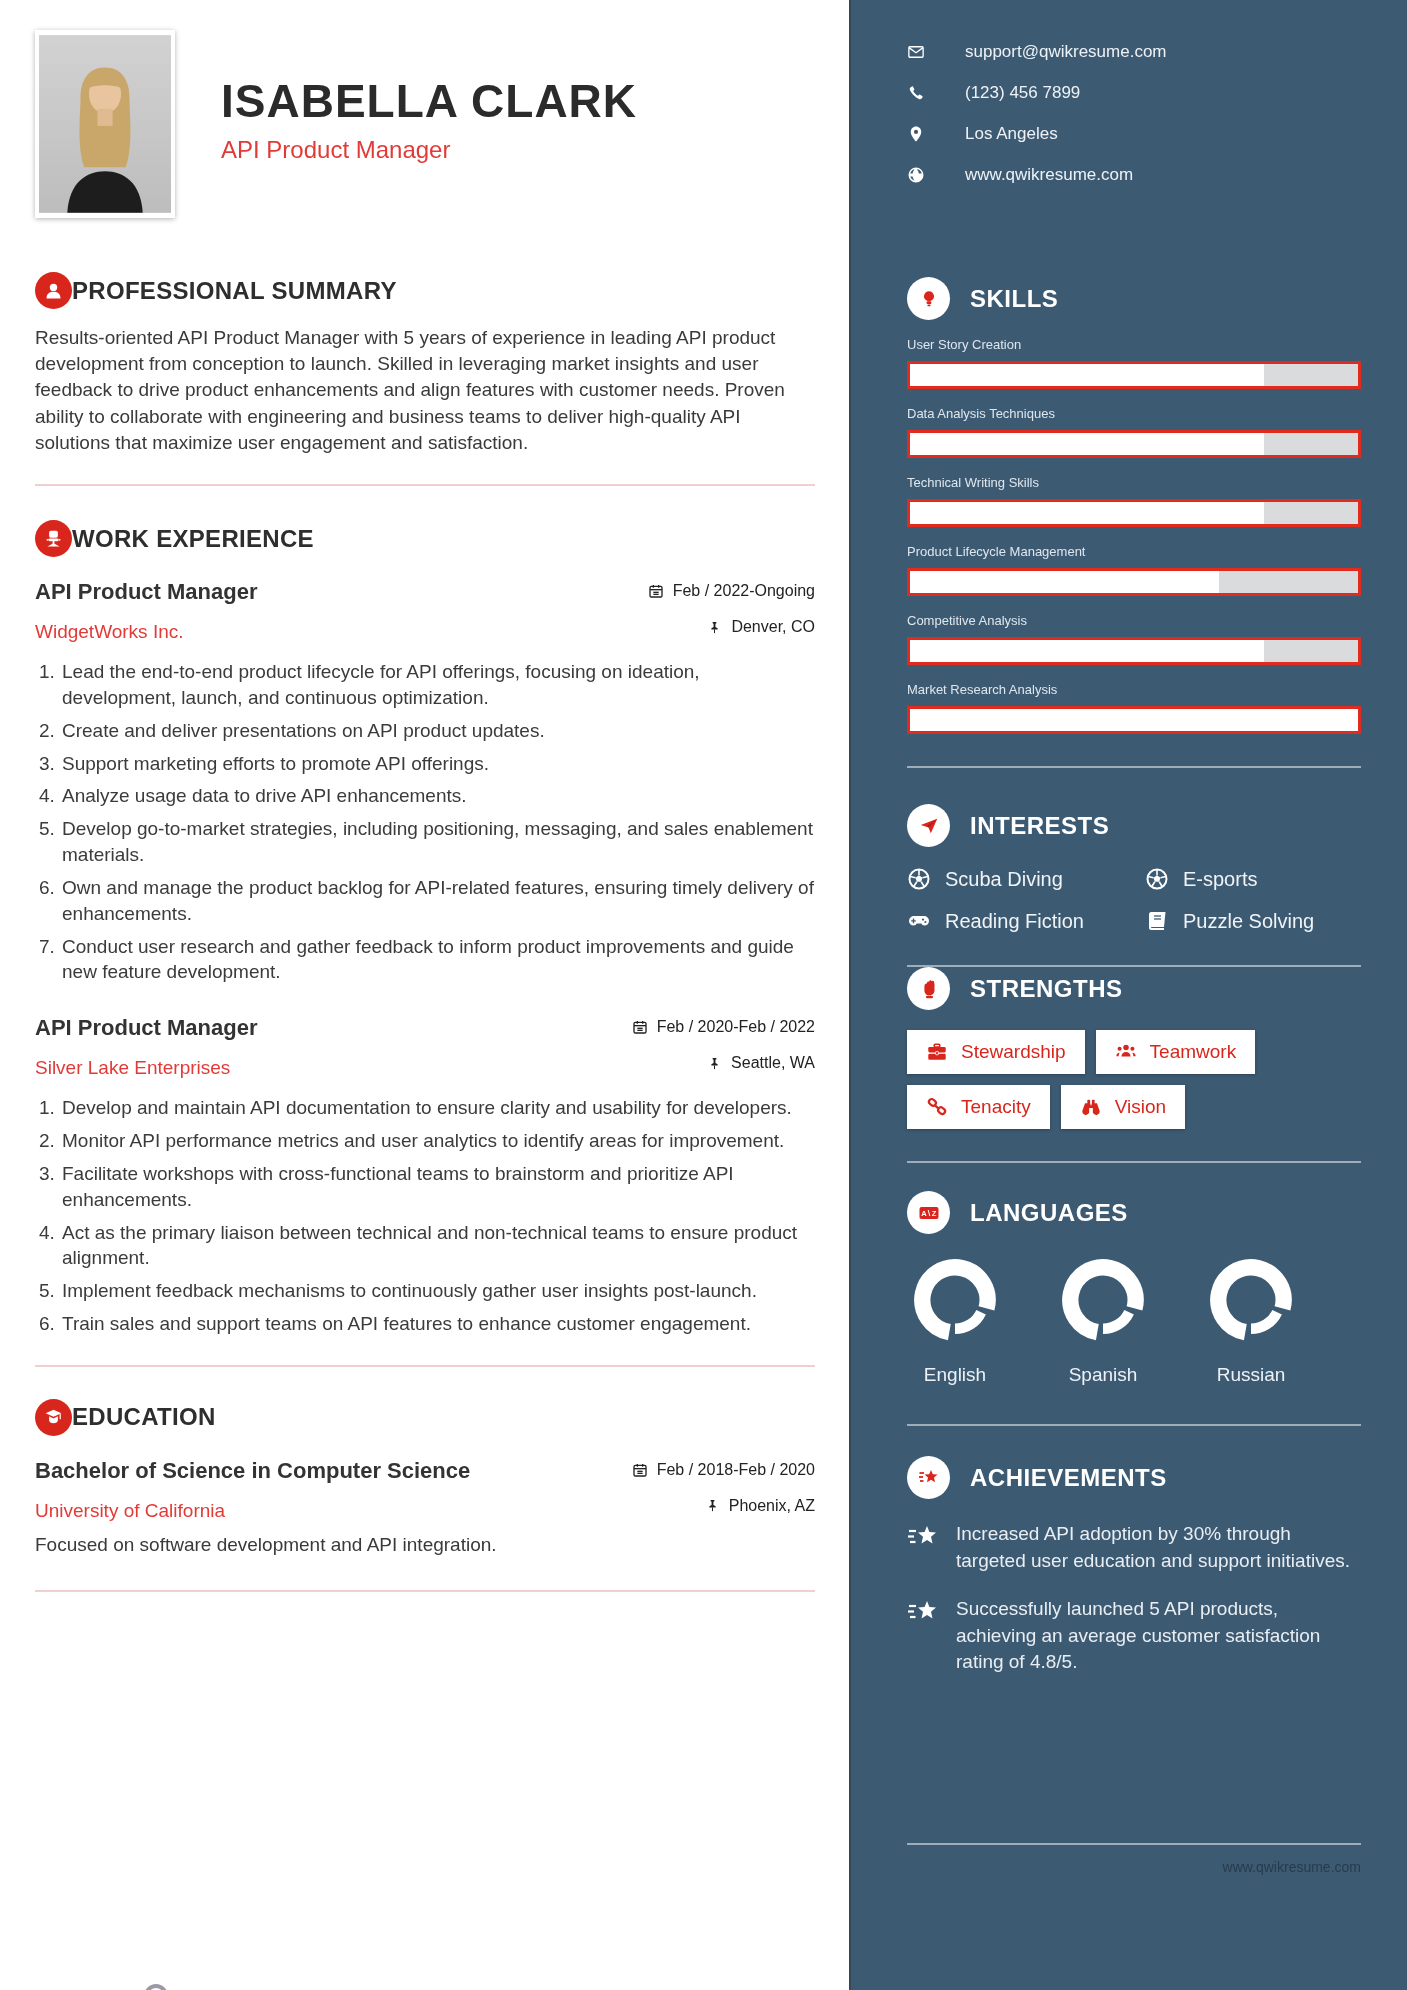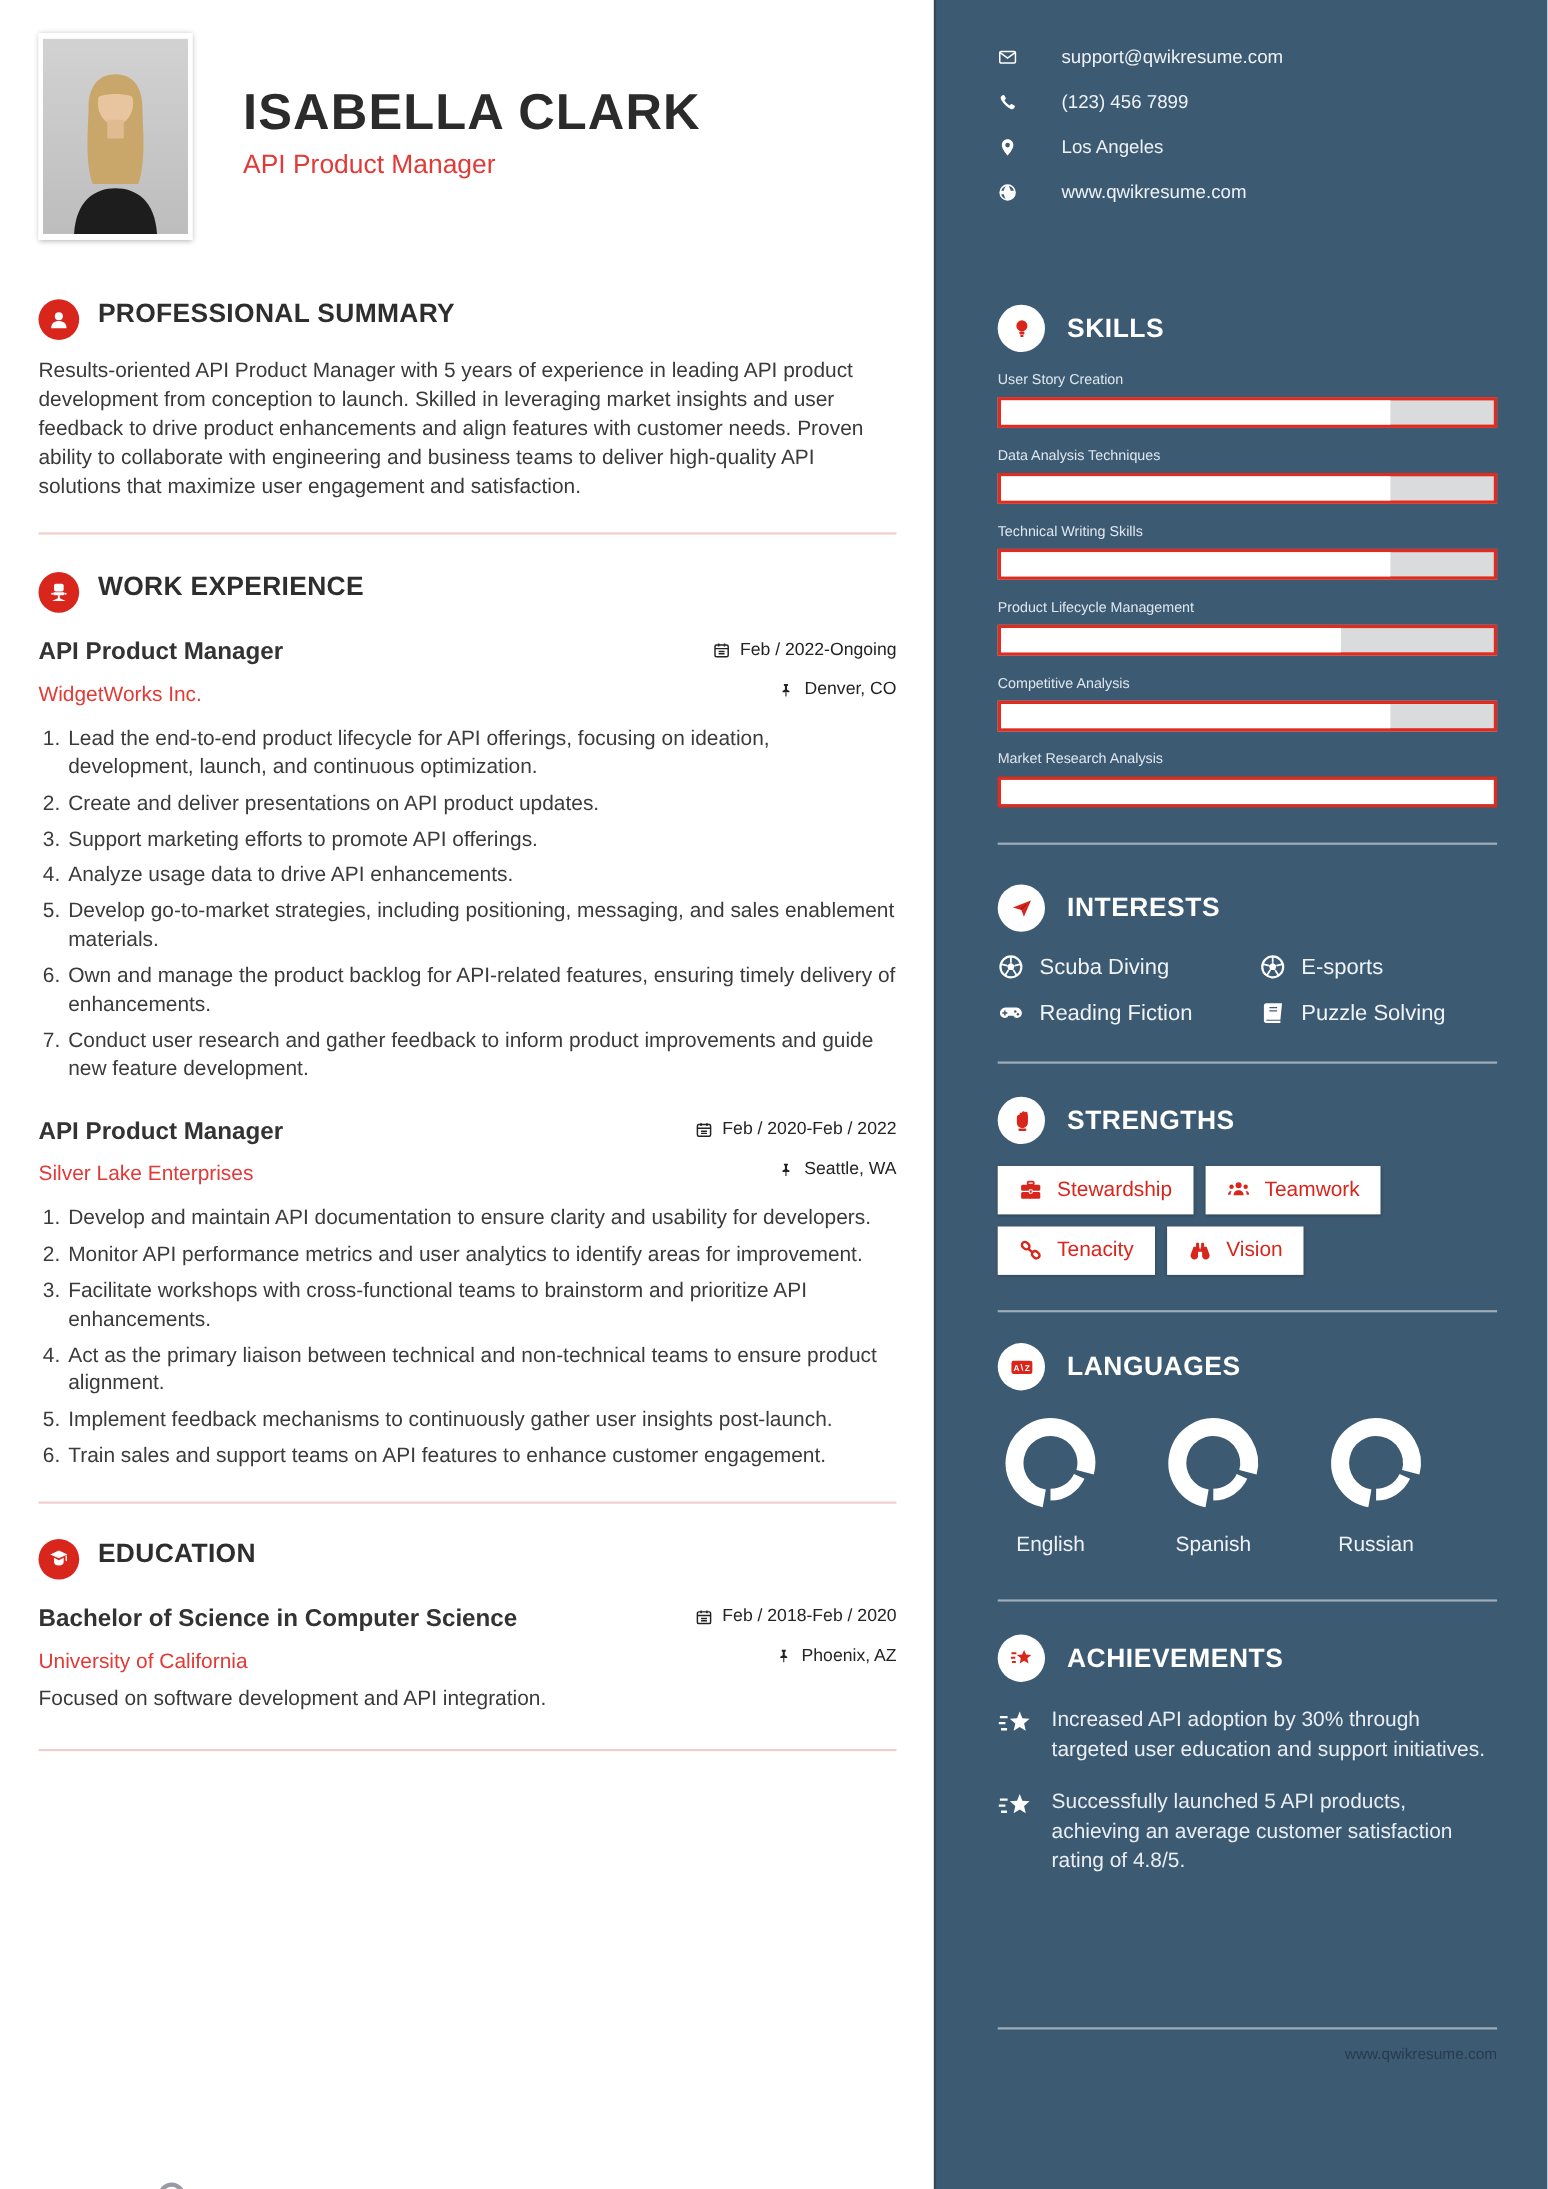--- a/index.html
+++ b/index.html
@@ -10,21 +10,21 @@
   
   .main { position:absolute; left:0; top:0; width:849px; height:100%; padding:30px 34px 0 35px; }
   .header { display:flex; gap:46px; }
   .photo-frame { width:140px; height:188px; background:#fff; border:4px solid #fff;
                  box-shadow:0 1px 5px rgba(0,0,0,.3); flex:0 0 auto; }
   .photo-frame svg { display:block; width:100%; height:100%; }
   .name-block { margin-top:44px; }
   .name { font-size:46px; font-weight:bold; letter-spacing:1px; color:#2b2b2b; }
   .job-subtitle { font-size:24px; color:#e23a36; margin-top:8px; }
 
-  .sec-head { display:flex; gap:17px; }
+  .sec-head { display:flex; align-items:center; }
   .sec-icon { width:37px; height:37px; border-radius:50%; background:#d9261c;
               display:flex; align-items:center; justify-content:center; flex:0 0 auto; }
   .sec-title { font-size:24px; font-weight:bold; color:#2e2e2e; letter-spacing:.3px; }
 
   .summary-sec { margin-top:54px; }
   .summary-text { font-size:19px; line-height:1.38; color:#3a3a3a; margin-top:16px; }
 
   .divider-pink { height:2px; background:#f2cfcf; margin-top:28px; }
 
   .work-sec { margin-top:34px; }
@@ -63,21 +63,21 @@
   .skill-bar { margin-top:9px; height:28px; border:3px solid #e02b1e; background:#d9dbdc; }
   .skill-fill { height:100%; background:#fff; }
 
   .side-divider { height:2px; background:rgba(255,255,255,.5); margin-top:32px; }
 
   .interests-sec { margin-top:36px; }
   .interest-grid { display:grid; grid-template-columns:238px 1fr; row-gap:18px; margin-top:20px; }
   .interest { display:flex; align-items:center; gap:14px; color:#f0f4f7; font-size:20px; }
   .i-icon { width:24px; height:24px; display:flex; flex:0 0 auto; }
 
-  .strengths-sec { margin-top:30px; }
+  .strengths-sec { }
   .chips { display:flex; flex-wrap:wrap; gap:11px; margin-top:20px; }
   .chip { background:#fff; display:inline-flex; align-items:center; gap:13px;
           padding:11px 19px; font-size:19px; color:#d9261c; box-shadow:0 1px 3px rgba(0,0,0,.25); }
   .chip .s-icon { width:22px; height:22px; display:flex; }
 
   .langs-sec { margin-top:28px; }
   .langs { display:flex; gap:52px; margin-top:18px; }
   .lang { display:flex; flex-direction:column; align-items:center; gap:16px; width:96px; }
   .lang-label { font-size:19px; color:#eef2f6; }
 

